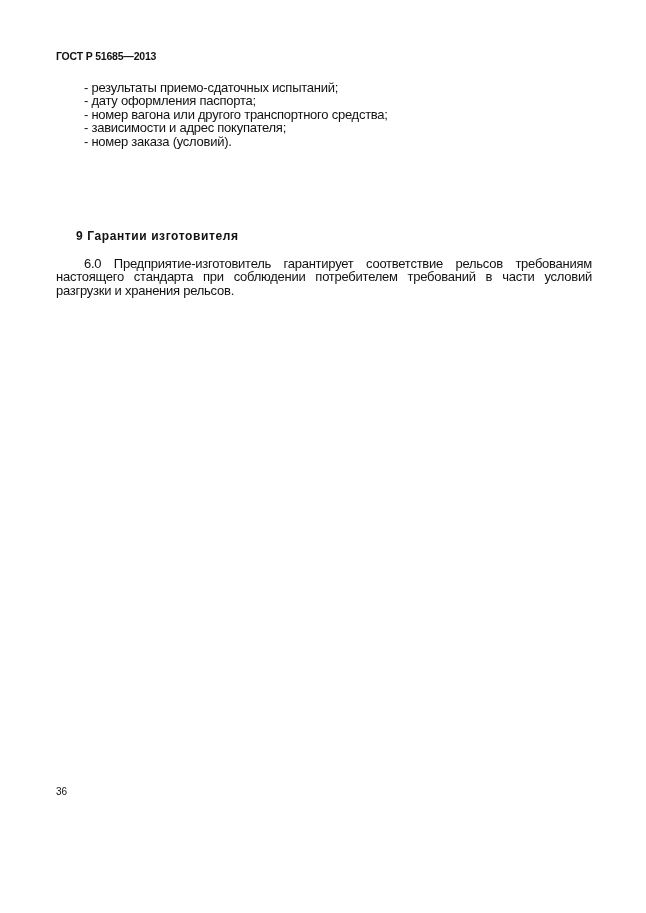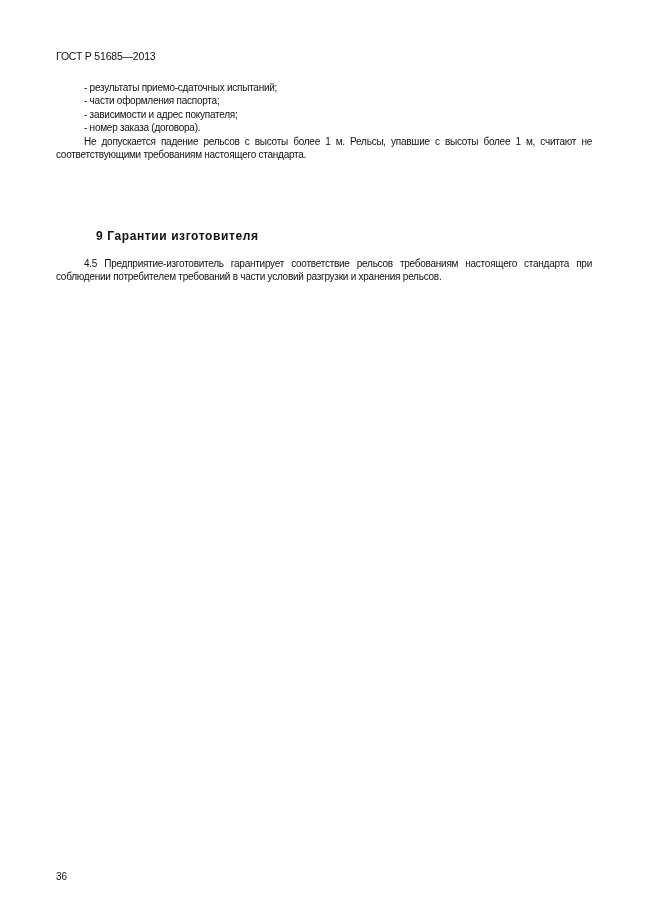--- a/index.html
+++ b/index.html
@@ -1,39 +1,39 @@
 <!DOCTYPE html>
 <html><head>
 <meta charset="utf-8">
 <style>
   html, body { margin: 0; padding: 0; background: #ffffff; }
   body { width: 646px; height: 913px; position: relative; overflow: hidden;
          font-family: "Liberation Sans", sans-serif; color: #111; }
-  .header { position: absolute; left: 56px; top: 50px; font-size: 10.5px; font-weight: normal; letter-spacing: -0.2px; }
-  .body-text { position: absolute; left: 56px; width: 536px; font-size: 10px; line-height: 13.4px; letter-spacing: -0.25px; }
+  .header { position: absolute; left: 56px; top: 50px; font-size: 10.5px; font-weight: bold; letter-spacing: -0.2px; }
+  .body-text { position: absolute; left: 56px; width: 536px; font-size: 13px; line-height: 13.4px; letter-spacing: -0.25px; }
   .block1 { top: 81px; }
   .line { white-space: nowrap; }
   .indent { padding-left: 28px; }
   .para { text-indent: 28px; text-align: justify; }
-  .section-title { position: absolute; left: 96px; top: 229px; font-size: 12px; font-weight: bold; letter-spacing: 0.6px; }
+  .section-title { position: absolute; left: 76px; top: 229px; font-size: 12px; font-weight: bold; letter-spacing: 0.6px; }
   .block2 { top: 257px; }
-  .page-num { position: absolute; left: 56px; top: 871px; font-size: 10px; }
+  .page-num { position: absolute; left: 56px; top: 786px; font-size: 10px; }
 </style>
 </head>
 <body>
 
 <div class="header">ГОСТ Р 51685—2013</div>
 
 <div class="body-text block1">
   <div class="line indent">- результаты приемо-сдаточных испытаний;</div>
-  <div class="line indent">- части оформления паспорта;</div>
+  <div class="line indent">- дату оформления паспорта;</div>
+  <div class="line indent">- номер вагона или другого транспортного средства;</div>
   <div class="line indent">- зависимости и адрес покупателя;</div>
-  <div class="line indent">- номер заказа (договора).</div>
-  <div class="para">Не допускается падение рельсов с высоты более 1 м. Рельсы, упавшие с высоты более 1 м, считают не соответствующими требованиям настоящего стандарта.</div>
+  <div class="line indent">- номер заказа (условий).</div>
 </div>
 
 <div class="section-title">9 Гарантии изготовителя</div>
 
 <div class="body-text block2">
-  <div class="para">4.5 Предприятие-изготовитель гарантирует соответствие рельсов требованиям настоящего стандарта при соблюдении потребителем требований в части условий разгрузки и хранения рельсов.</div>
+  <div class="para">6.0 Предприятие-изготовитель гарантирует соответствие рельсов требованиям настоящего стандарта при соблюдении потребителем требований в части условий разгрузки и хранения рельсов.</div>
 </div>
 
 <div class="page-num">36</div>
 
 </body></html>

